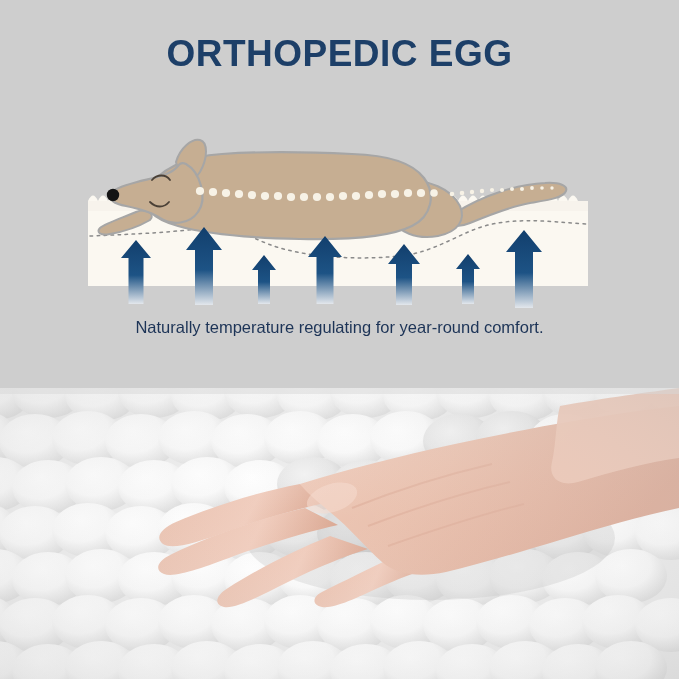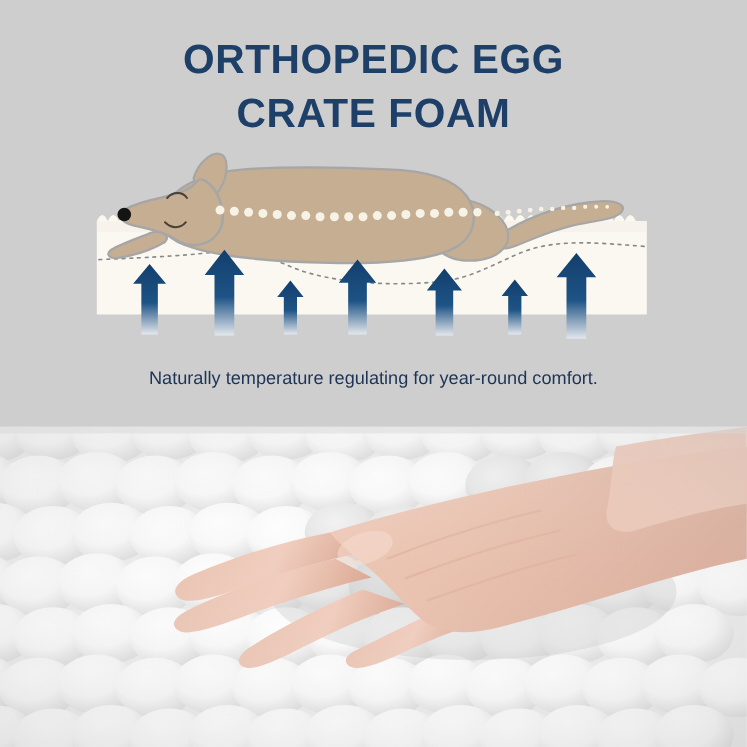--- a/index.html
+++ b/index.html
@@ -49,21 +49,21 @@
     position: absolute;
     left: 0;
     top: 128px;
     width: 679px;
     height: 185px;
   }
 
   .captions {
     position: absolute;
     left: 0;
-    top: 331px;
+    top: 314px;
     width: 679px;
     text-align: center;
     color: #1d3457;
     font-size: 16.5px;
     line-height: 1.58;
     font-family: "Liberation Sans", sans-serif;
   }
   .captions .cap-line { display: block; }
 
   
@@ -80,21 +80,20 @@
 </style>
 </head>
 <body>
 
 <div id="page">
 
   <div class="panel-top">
 
     <div class="headline">
       <span class="l1">ORTHOPEDIC EGG</span>
-      <span class="l2">CRATE FOAM</span>
     </div>
 
     <div class="illus">
       <svg viewBox="0 0 679 185" width="679" height="185" xmlns="http://www.w3.org/2000/svg">
         <defs>
           <linearGradient id="arrowGrad" x1="0" y1="0" x2="0" y2="1">
             <stop offset="0%" stop-color="#123f6d"></stop>
             <stop offset="55%" stop-color="#1d5385"></stop>
             <stop offset="100%" stop-color="#e3e7ec"></stop>
           </linearGradient>

